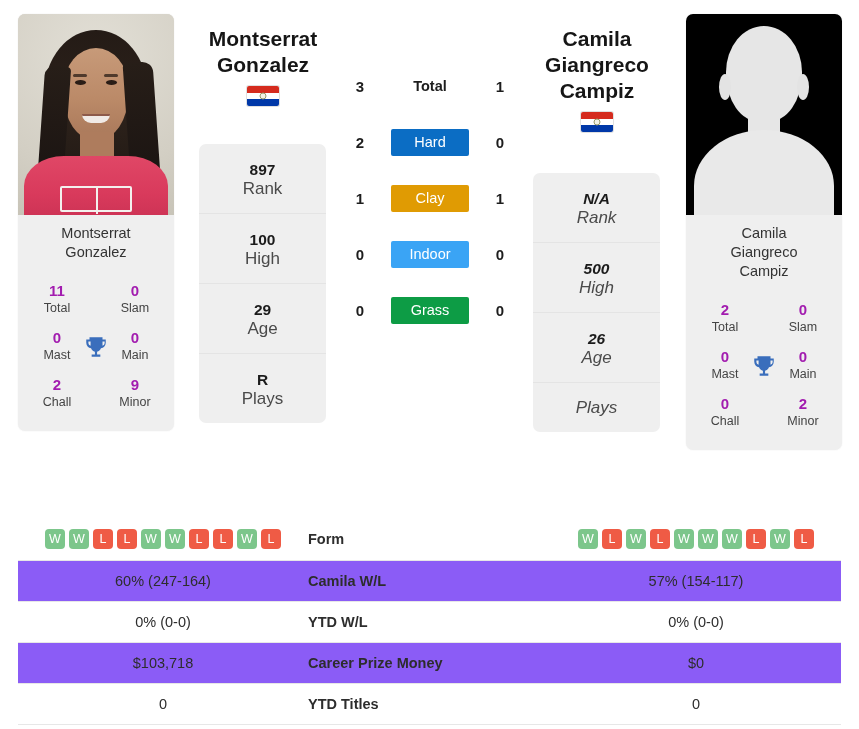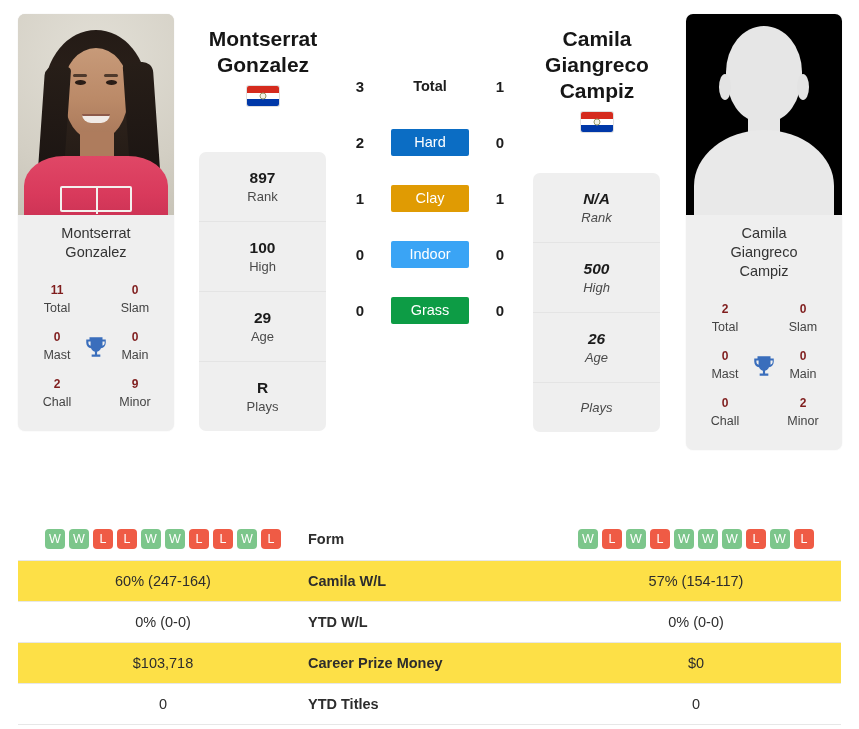--- a/index.html
+++ b/index.html
@@ -173,48 +173,48 @@
     padding: 2px 0 14px;
     position: relative;
   }
   .trio-row {
     display: flex;
     justify-content: space-between;
     padding: 0 10px;
     position: relative;
   }
   .trio-cell { width: 58px; text-align: center; padding: 5px 0 6px; }
-  .trio-val  { font-size: 12px; font-weight: bold; color: #7f1d1d; line-height: 19px; }
+  .trio-val  { font-size: 15px; font-weight: bold; color: #a21caf; line-height: 19px; }
   .trio-lab  { font-size: 12.5px; color: #444; line-height: 17px; }
   .trophy-icon {
     position: absolute;
     left: 50%; top: 50%;
     transform: translate(-50%,-50%);
     width: 26px; height: 26px;
   }
 
   
   .info-card {
     position: absolute;
-    top: 152px;
+    top: 144px;
     width: 127px;
     background: #efefef;
     border-radius: 7px;
     overflow: hidden;
   }
   .info-card.left  { left: 199px; }
   .info-card.right { left: 533px; top: 173px; font-style: italic; }
   .info-cell {
     padding: 16px 4px 15px;
     text-align: center;
     border-bottom: 1px solid #e4e4e4;
   }
   .info-cell:last-child { border-bottom: none; }
   .info-val { font-size: 15.5px; font-weight: bold; color: #1b1b1b; line-height: 20px; }
-  .info-lab { font-size: 13px; color: #4a4a4a; line-height: 18px; }
+  .info-lab { font-size: 17px; color: #4a4a4a; line-height: 18px; }
   .info-val:empty { display: none; }
 
   
   .name-head {
     position: absolute;
     width: 180px;
     text-align: center;
     font-size: 21px;
     font-weight: bold;
     line-height: 26px;
@@ -280,21 +280,21 @@
   }
 
   
   .cmp-table {
     position: absolute;
     left: 18px; top: 519px;
     width: 823px;
     border-collapse: collapse;
   }
   .cmp-table tr { border-bottom: 1px solid #e7e7e7; }
-  .cmp-table tr.shaded { background: #fde047; }
+  .cmp-table tr.shaded { background: #8b5cf6; }
   .cmp-table td {
     padding: 0;
     height: 41px;
     vertical-align: middle;
     font-size: 14.5px;
     color: #2d2d2d;
   }
   .col-side { width: 290px; text-align: center; }
   .col-mid  { width: 243px; text-align: left; font-weight: bold; color: #141414; font-size: 15px; }
 

